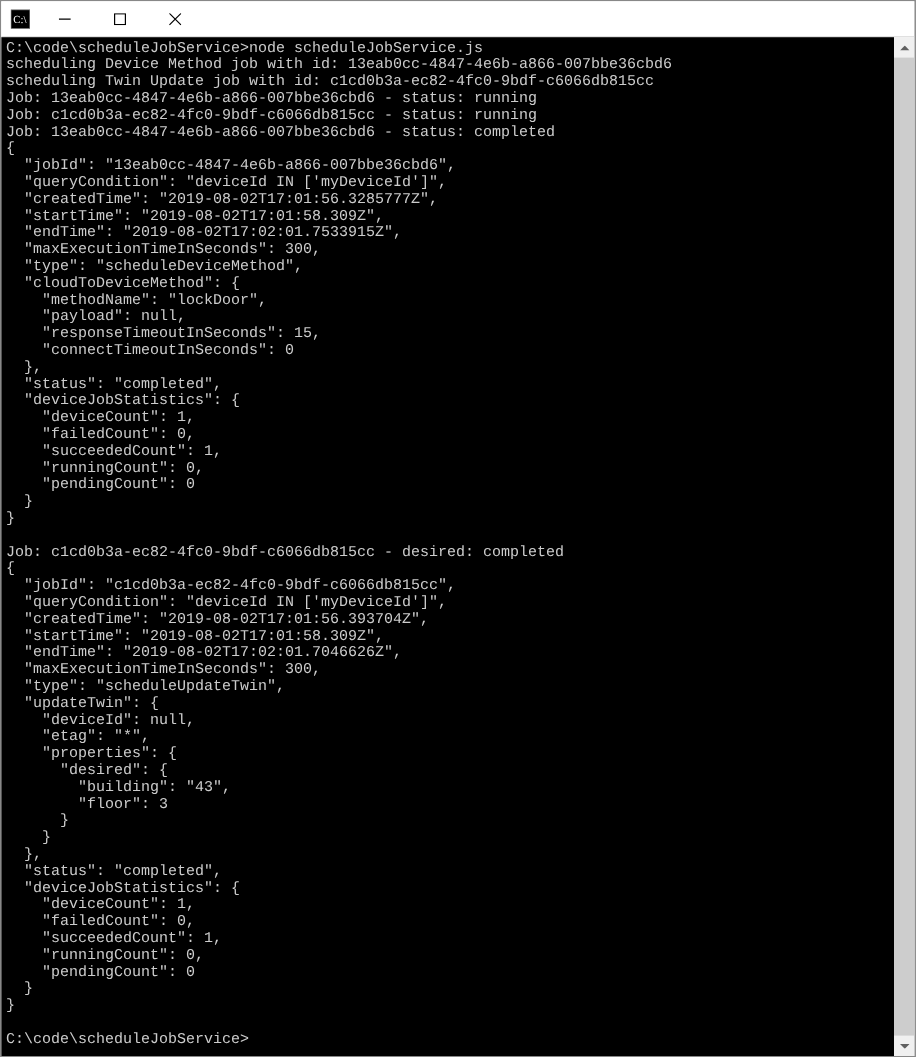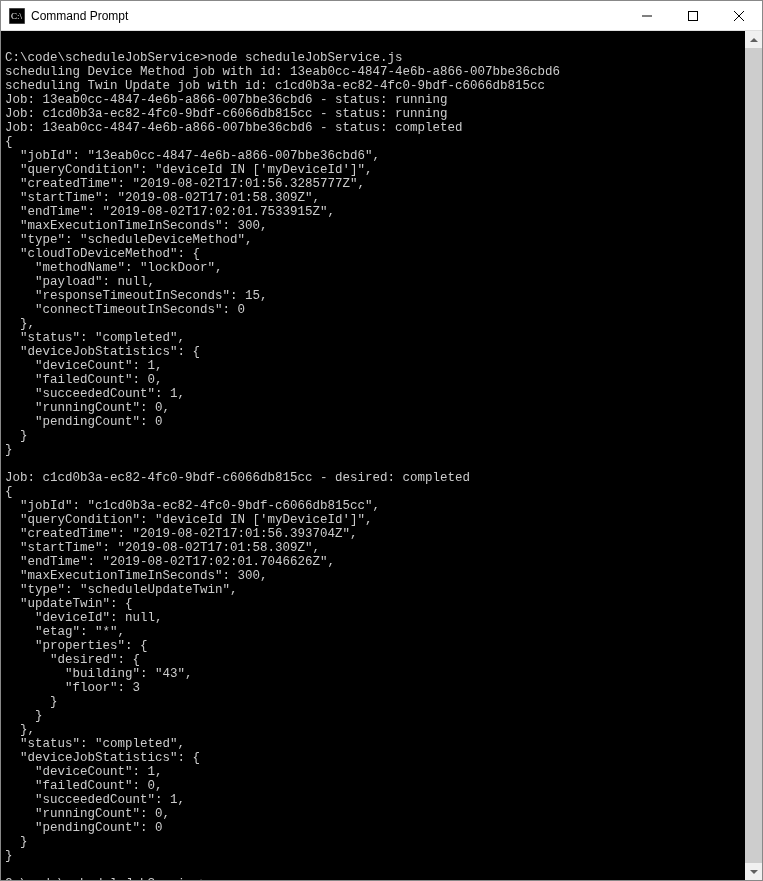--- a/index.html
+++ b/index.html
@@ -52,21 +52,21 @@
       display: flex;
       height: calc(100% - 30px);
     }
     .console {
       flex: 1;
       background: #000000;
       color: #cccccc;
       font-family: Consolas, "Courier New", monospace;
       font-size: 12.5px;
       line-height: 14px;
-      padding: 20px 4px;
+      padding: 2px 4px;
       white-space: pre;
       overflow: hidden;
     }
     .scrollbar {
       width: 17px;
       background: #f0f0f0;
       display: flex;
       flex-direction: column;
     }
     .scroll-arrow {
@@ -97,21 +97,20 @@
 </head>
 <body>
 
 <div class="titlebar">
   <div class="title-icon">
     <svg width="16" height="16" viewBox="0 0 16 16">
       <rect x="0" y="0" width="16" height="16" fill="#000000" stroke="#888" stroke-width="1"></rect>
       <text x="2" y="11" font-size="9" fill="#ffffff" font-family="Consolas">C:\</text>
     </svg>
   </div>
-  <div class="title-text">Command Prompt</div>
   <div class="window-controls">
     <div class="win-btn">
       <svg width="10" height="10" viewBox="0 0 10 10">
           <line x1="0" y1="5" x2="10" y2="5" stroke="#000" stroke-width="1"></line>
         </svg>
     </div>
     <div class="win-btn">
       <svg width="10" height="10" viewBox="0 0 10 10">
           <rect x="0.5" y="0.5" width="9" height="9" fill="none" stroke="#000" stroke-width="1"></rect>
         </svg>

